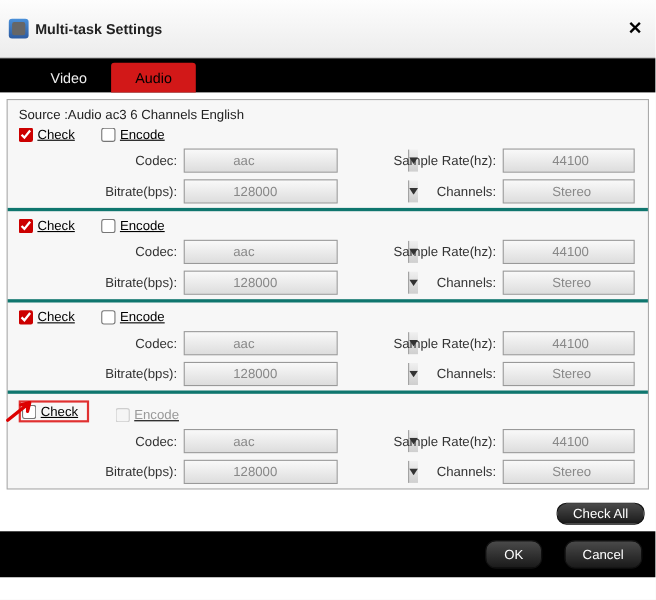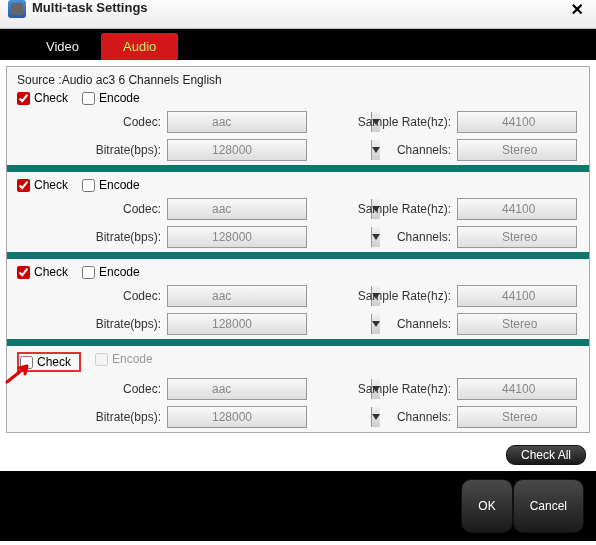--- a/index.html
+++ b/index.html
@@ -4,23 +4,23 @@
 <style>
   body {
     margin: 0;
     font-family: Arial, sans-serif;
     font-size: 12px;
     background: #fff;
     width: 596px;
   }
   .titlebar {
     display: flex;
-    align-items: flex-start;
+    align-items: center;
     height: 28px;
-    padding: 0 8px;
+    padding: 12px 8px;
     background: linear-gradient(#fdfdfd, #ececec);
     border-bottom: 1px solid #bbb;
   }
   .titlebar .app-icon {
     width: 18px; height: 18px;
     background: linear-gradient(#4a90d9,#2c5aa0);
     border-radius: 3px;
     margin-right: 6px;
     position: relative;
   }
@@ -44,43 +44,44 @@
     padding: 4px 8px 0 24px;
   }
   .tab {
     color: #eee;
     padding: 6px 22px;
     font-size: 13px;
     cursor: pointer;
   }
   .tab.active {
     background: #d21818;
-    color: #bef264;
+    color: #000000;
     border-radius: 3px 3px 0 0;
   }
   .panel {
     border: 1px solid #aaa;
     margin: 6px;
     background: #f7f7f7;
   }
   .group {
-    border-bottom: 7px solid #0f766e;
+    border-bottom: 3px solid #0f766e;
     padding: 6px 10px 4px 10px;
   }
   .group:last-child { border-bottom: none; }
   .source-line {
     font-size: 12px;
     color: #222;
     margin-bottom: 4px;
   }
   .check-row {
     display: flex;
-    align-items: flex-start;
-    gap: 14px;
+    align-items: flex-end;
+    gap: 24px;
     margin-bottom: 6px;
+    text-decoration: underline;
   }
   .chk {
     display: flex; align-items: center; gap: 4px;
     font-size: 12px;
   }
   .chk input { margin:0; accent-color:#c00; width:13px;height:13px;}
   .chk.disabled { color:#999; }
   .chk.highlight {
     border: 2px solid #e03030;
     padding: 1px 8px 1px 1px;
@@ -112,33 +113,33 @@
   .combo .arrow-btn {
     width: 18px;
     border-left: 1px solid #999;
     background: linear-gradient(#f0f0f0,#cfcfcf);
     display:flex;align-items:center;justify-content:center;
   }
   .combo .arrow-btn svg { width:8px;height:6px; }
   .footer1, .footer2 {
     display: flex;
     justify-content: flex-end;
-    gap: 0;
+    gap: 20px;
     padding: 6px 10px;
   }
   .footer2 {
     background: #000;
     padding: 8px 12px;
   }
   .btn {
     background: linear-gradient(#4a4a4a,#1a1a1a);
     color: #fff;
     border: 1px solid #111;
     border-radius: 10px;
-    padding: 19px 16px;
+    padding: 5px 16px;
     font-size: 12px;
     cursor: pointer;
   }
   .btn.small { border-radius: 9px; padding:2px 14px;}
   .red-arrow {
     position:absolute;
   }
 </style>
 </head>
 <body>

